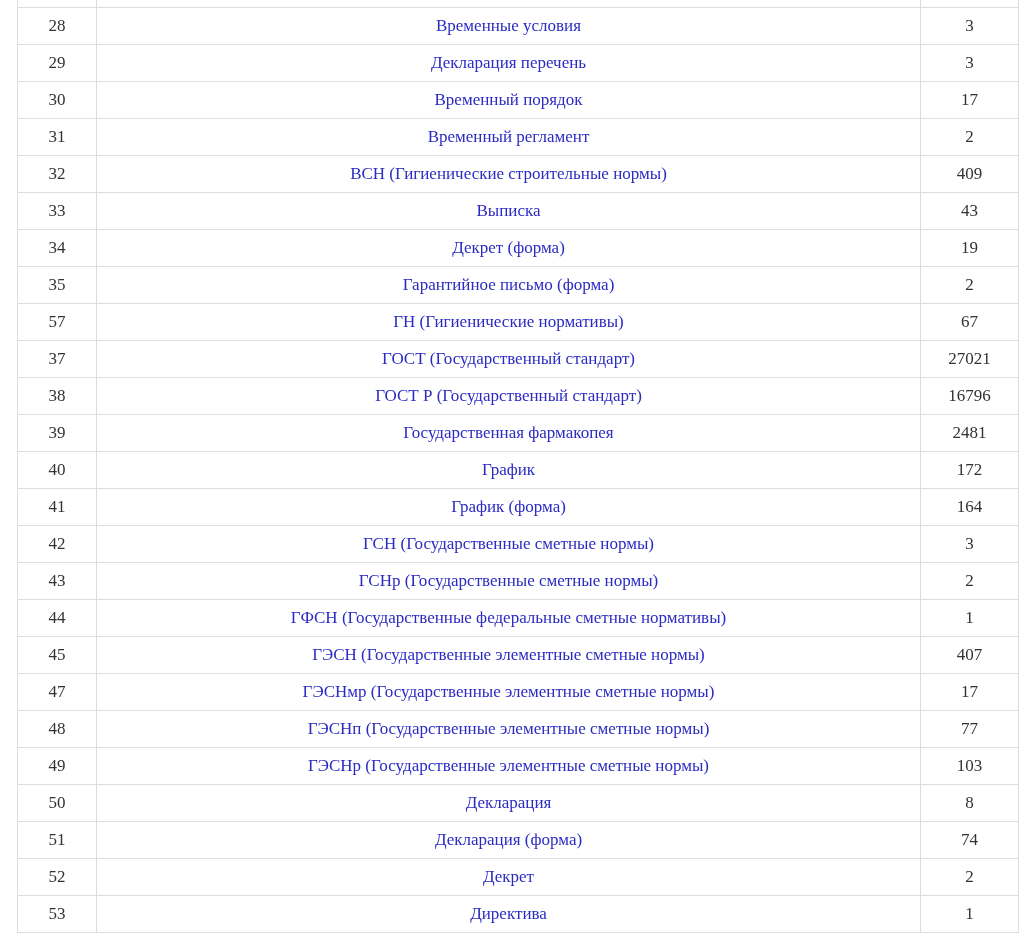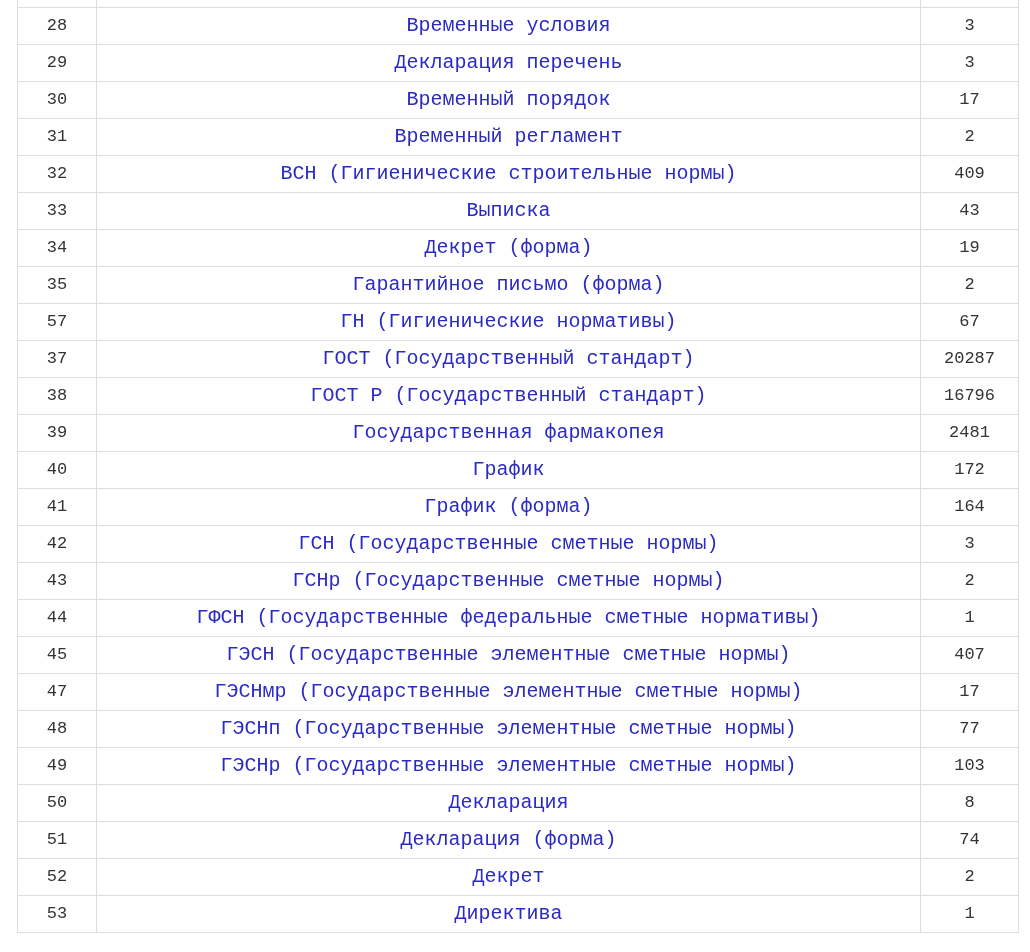--- a/index.html
+++ b/index.html
@@ -13,21 +13,20 @@
     overflow: hidden;
     font-family: "Liberation Serif", "DejaVu Serif", serif;
   }
 
   #viewport {
     position: relative;
     width: 1030px;
     height: 952px;
     overflow: hidden;
     background: #ffffff;
-    font-family: Liberation Mono, monospace;
   }
 
   
   #table-scroll {
     position: absolute;
     left: 17px;
     top: -30px;
     width: 1001px;
   }
 
@@ -62,21 +61,21 @@
     font-size: 17px;
   }
 
   td.cell-name {
     font-size: 17px;
   }
 
   td.cell-name .doc-link {
     color: #2b2bc4;
     text-decoration: none;
-    font-size: 20px;
+    font-size: 17px;
     cursor: pointer;
   }
 
   td.cell-count {
     color: #333333;
     font-size: 17px;
   }
 </style>
 </head>
 <body>
@@ -136,21 +135,21 @@
             <td class="cell-count">2</td>
           </tr>
           <tr>
             <td class="cell-index">57</td>
             <td class="cell-name"><a class="doc-link">ГН (Гигиенические нормативы)</a></td>
             <td class="cell-count">67</td>
           </tr>
           <tr>
             <td class="cell-index">37</td>
             <td class="cell-name"><a class="doc-link">ГОСТ (Государственный стандарт)</a></td>
-            <td class="cell-count">20287</td>
+            <td class="cell-count">27021</td>
           </tr>
           <tr>
             <td class="cell-index">38</td>
             <td class="cell-name"><a class="doc-link">ГОСТ Р (Государственный стандарт)</a></td>
             <td class="cell-count">16796</td>
           </tr>
           <tr>
             <td class="cell-index">39</td>
             <td class="cell-name"><a class="doc-link">Государственная фармакопея</a></td>
             <td class="cell-count">2481</td>

